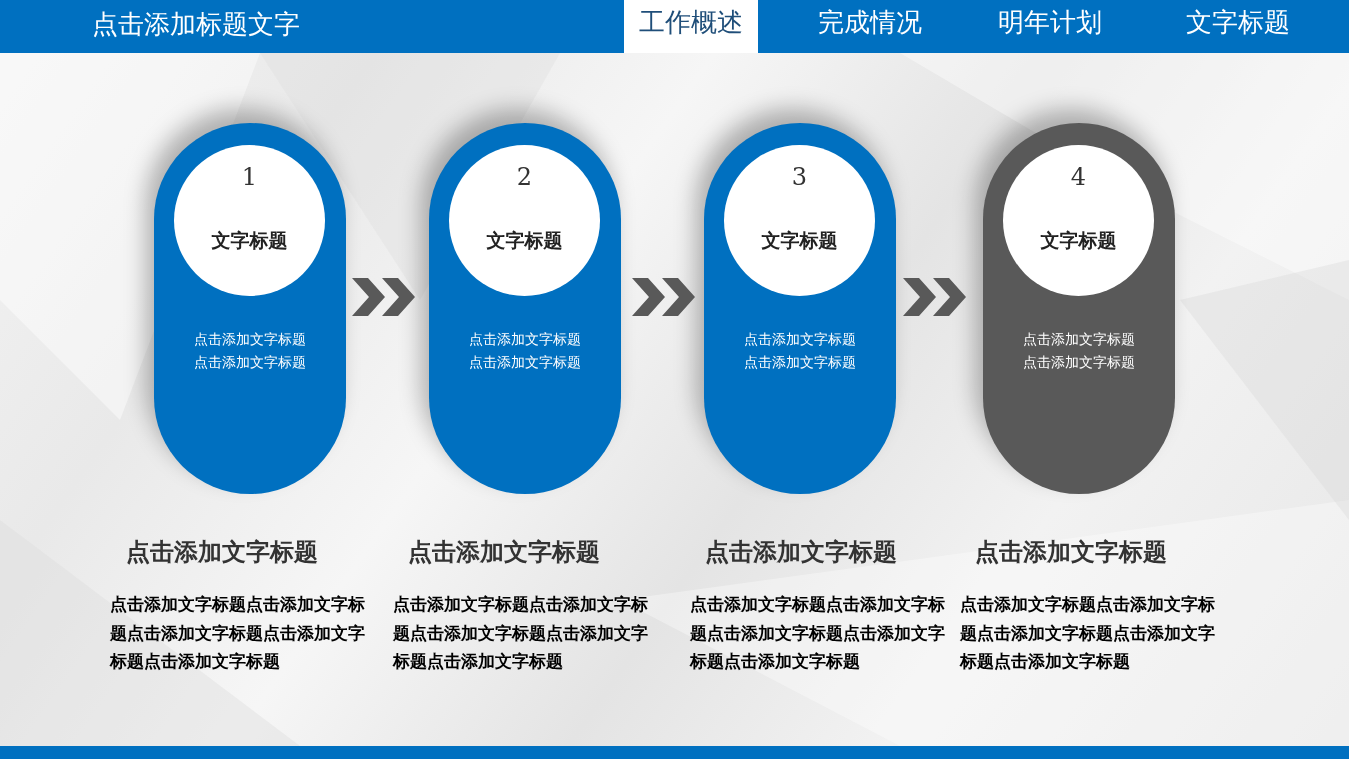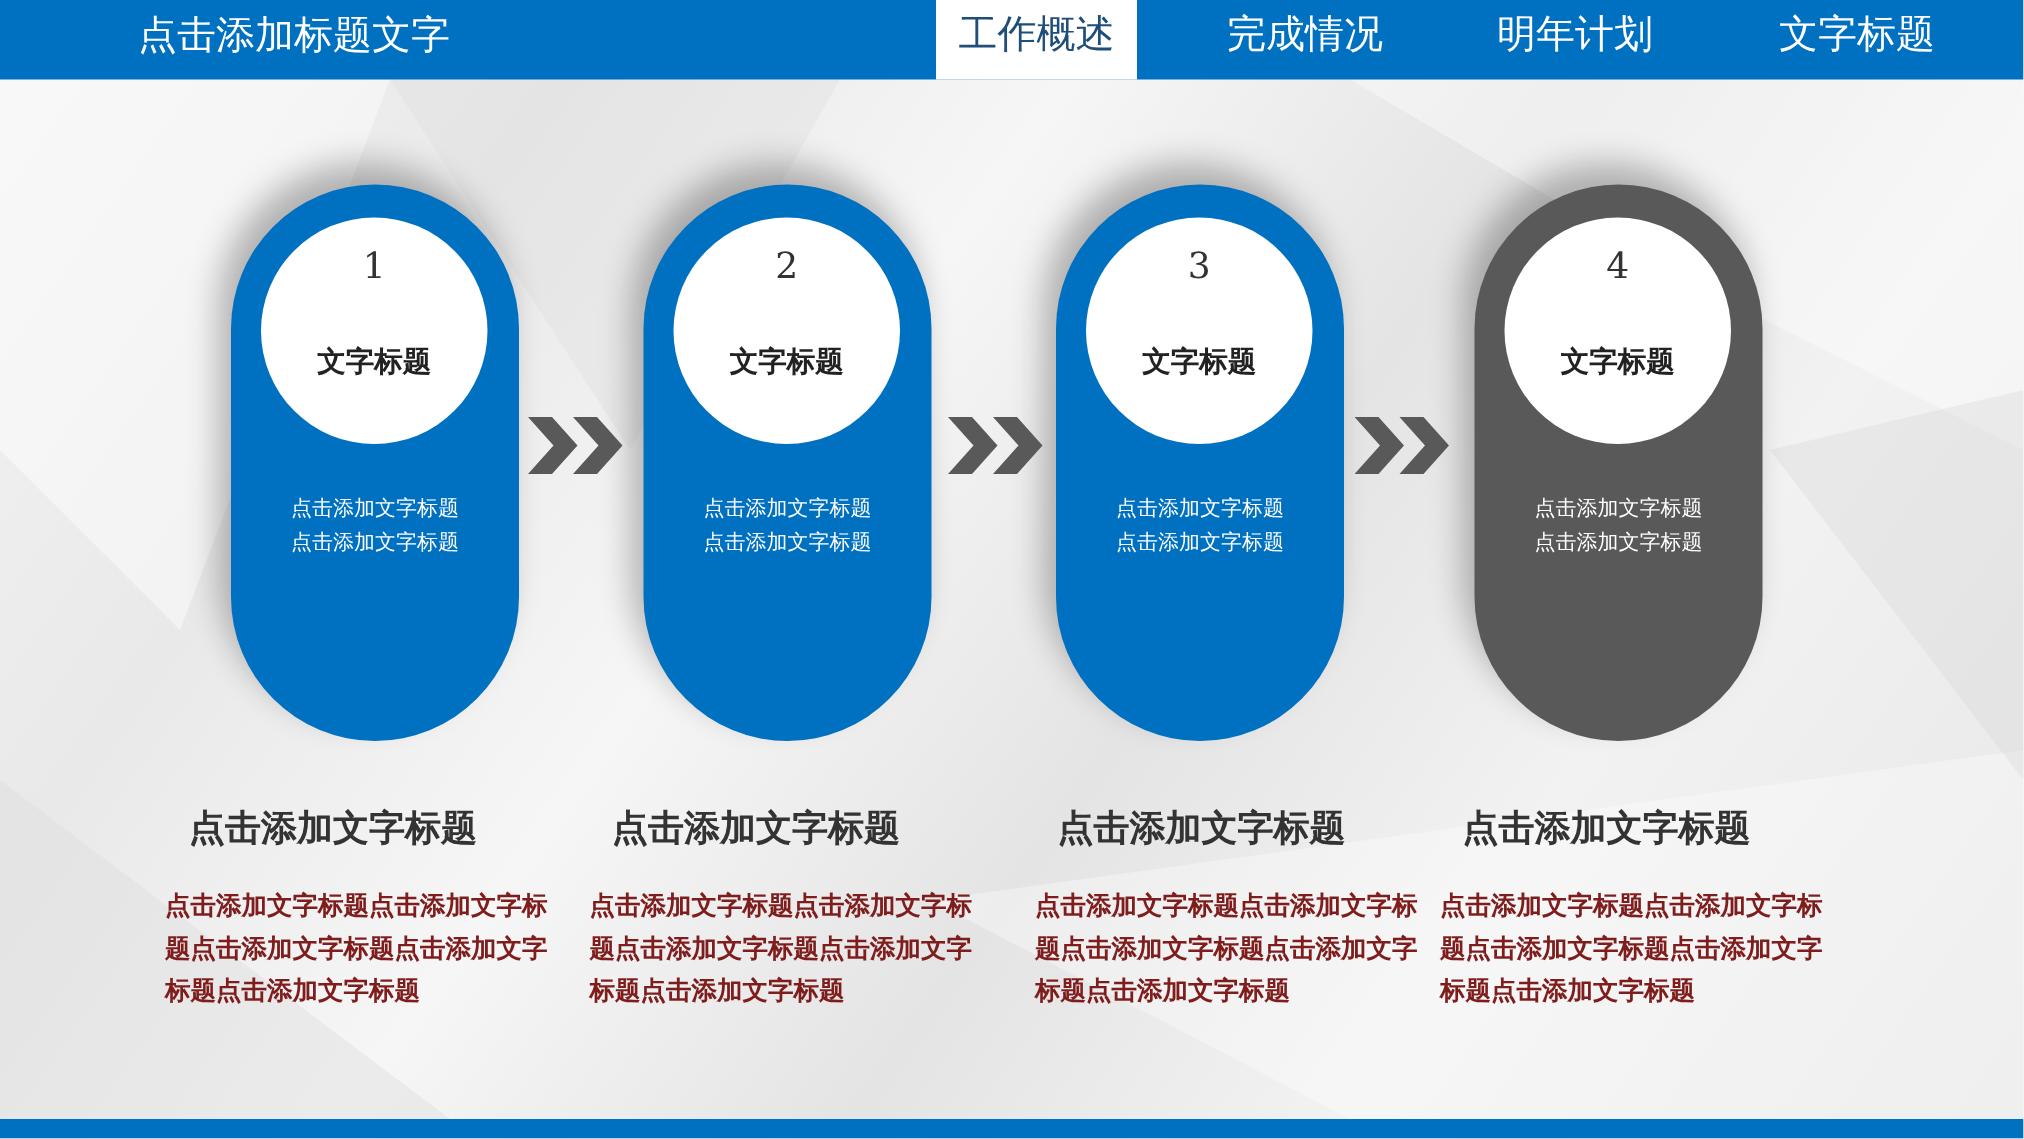--- a/index.html
+++ b/index.html
@@ -12,21 +12,21 @@
   .tab.active{background:#fff;color:#1f4e79;}
   .bottombar{position:absolute;left:0;top:746px;width:1349px;height:13px;background:#0070c0;}
   .pill{position:absolute;top:123px;width:192px;height:371px;border-radius:96px;
     box-shadow:-8px -14px 22px rgba(0,0,0,0.28);}
   .circle{position:absolute;left:20px;top:22px;width:151px;height:151px;border-radius:50%;background:#fff;}
   .num{position:absolute;left:0;top:18px;width:100%;text-align:center;font-family:"DejaVu Serif",serif;font-size:24px;color:#333;}
   .ctitle{position:absolute;left:0;top:83px;width:100%;text-align:center;font-size:19px;font-weight:bold;color:#222;}
   .pdesc{position:absolute;left:0;top:205px;width:100%;text-align:center;font-size:14px;line-height:23px;color:#fff;}
   .arrow{position:absolute;top:278px;width:66px;height:38px;}
   .sub{position:absolute;top:536px;font-size:24px;font-weight:bold;color:#333;white-space:nowrap;}
-  .body{position:absolute;top:590px;width:268px;font-size:17px;line-height:28.5px;color:#7f1d1d;font-weight:bold;}
+  .body{position:absolute;top:590px;width:268px;font-size:17px;line-height:28.5px;color:#000000;font-weight:bold;}
 </style>
 </head>
 <body>
 
 <svg class="facet" width="1349" height="759" style="left:0;top:0;">
   <polygon points="0,53 260,53 120,420 0,300" fill="#ffffff" opacity="0.45"></polygon>
   <polygon points="260,53 560,53 420,300" fill="#dcdcdc" opacity="0.35"></polygon>
   <polygon points="900,53 1349,53 1349,300 1150,200" fill="#ffffff" opacity="0.4"></polygon>
   <polygon points="0,520 300,746 0,746" fill="#dddddd" opacity="0.4"></polygon>
   <polygon points="620,600 1349,500 1349,746 900,746" fill="#ffffff" opacity="0.35"></polygon>

